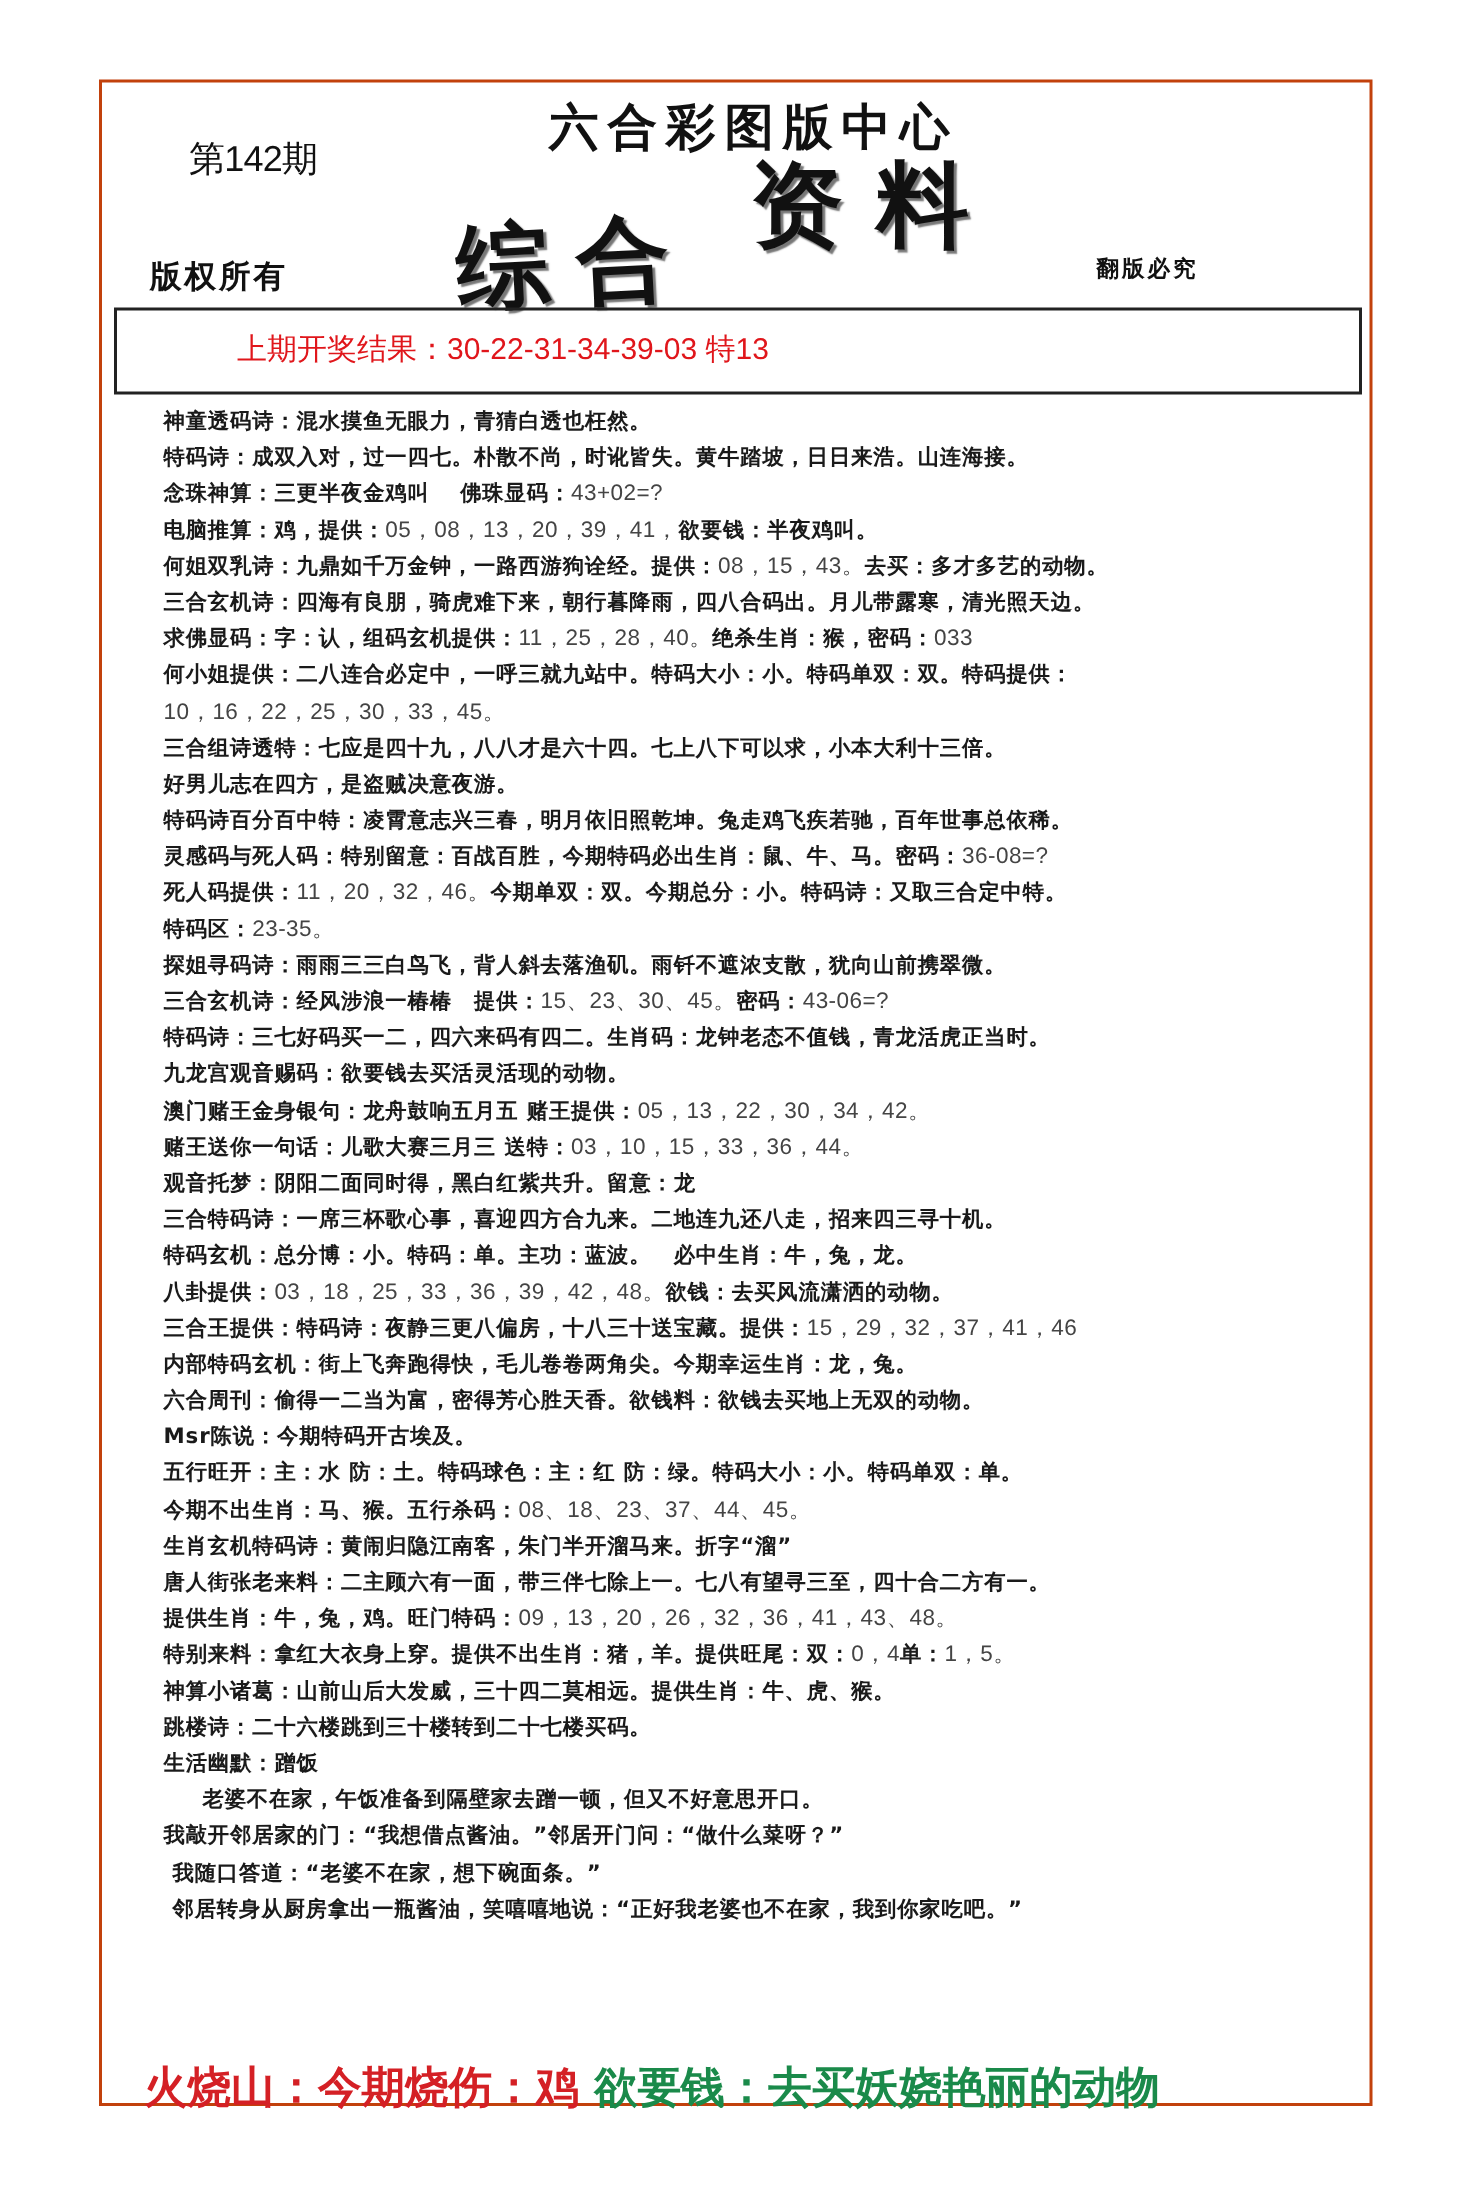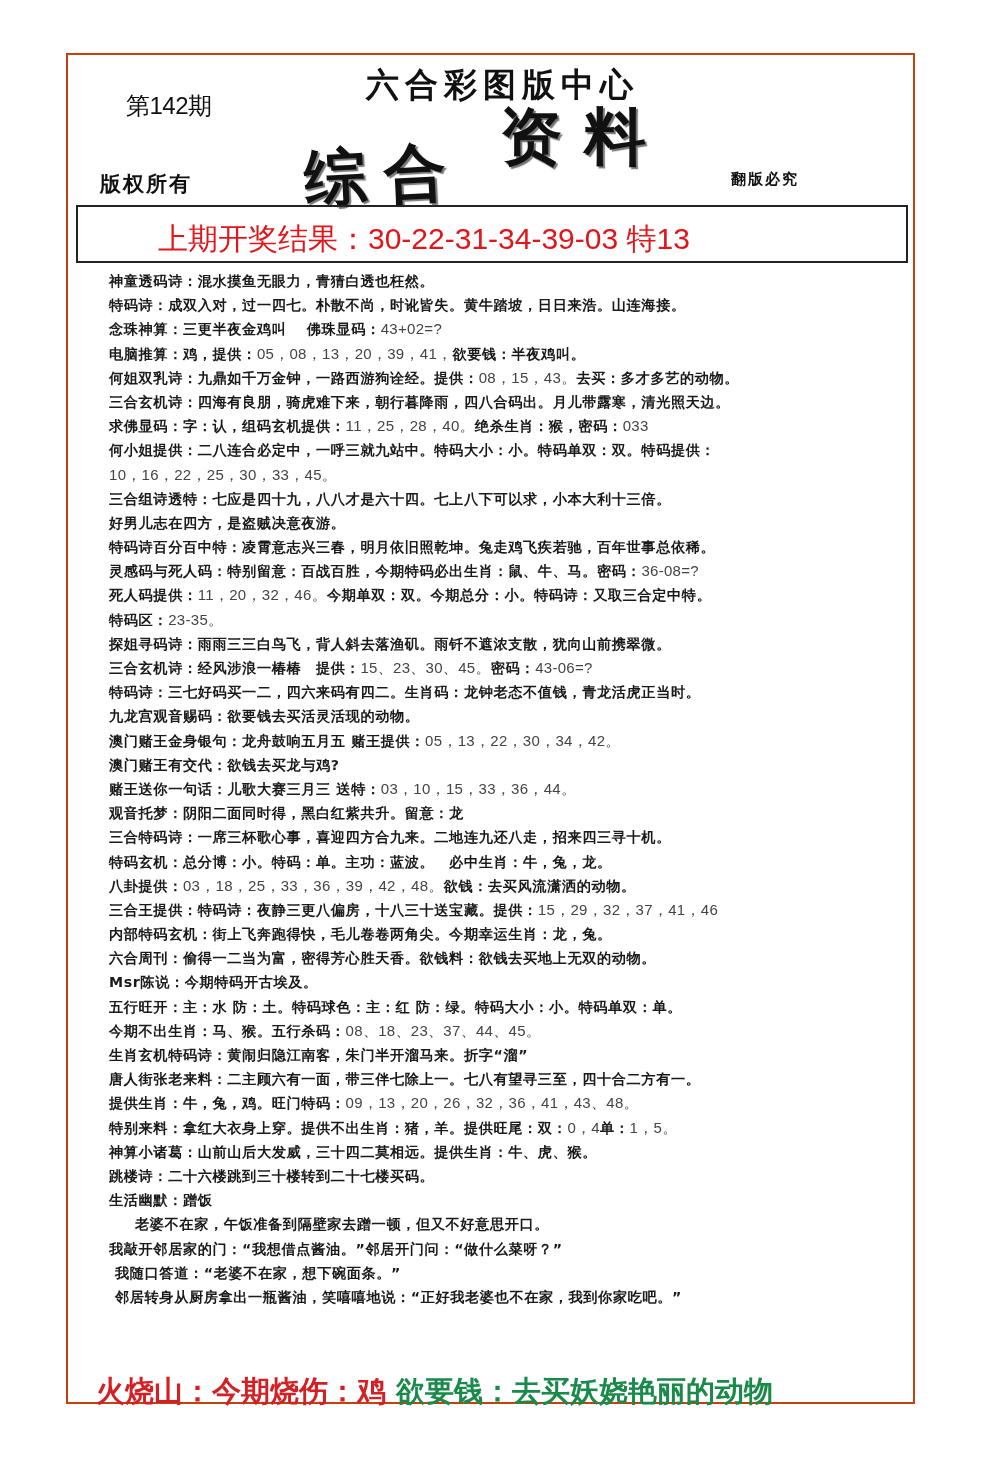--- a/index.html
+++ b/index.html
@@ -5,21 +5,21 @@
   html,body{margin:0;padding:0;background:#ffffff;}
   body{width:984px;height:1457px;position:relative;overflow:hidden;font-family:"DejaVu Sans","Liberation Sans",sans-serif;color:#111;}
   .frame{position:absolute;left:66px;top:53px;width:849px;height:1351px;border:2px solid #c2410c;box-sizing:border-box;background:#fff;}
   .issue{position:absolute;left:58px;top:35px;font-family:"Liberation Sans",sans-serif;font-size:24px;color:#111;letter-spacing:-0.5px;}
   .center-title{position:absolute;left:298px;top:8px;font-family:"DejaVu Serif",serif;font-size:33px;font-weight:bold;letter-spacing:6px;color:#111;}
   .big-title-1{position:absolute;left:236px;top:78px;font-family:"DejaVu Serif",serif;font-size:62px;font-weight:bold;color:#111;transform:rotate(-3deg);text-shadow:2px 2px 1px #777;letter-spacing:18px;}
   .big-title-2{position:absolute;left:432px;top:40px;font-family:"DejaVu Serif",serif;font-size:62px;font-weight:bold;color:#111;text-shadow:2px 2px 1px #777;letter-spacing:22px;}
   .copyright-left{position:absolute;left:32px;top:115px;font-family:"DejaVu Serif",serif;font-size:21px;font-weight:bold;letter-spacing:2px;color:#111;}
   .copyright-right{position:absolute;left:663px;top:115px;font-family:"DejaVu Serif",serif;font-size:15px;font-weight:bold;letter-spacing:2px;color:#111;}
   .result-box{position:absolute;left:8px;top:150px;width:832px;height:58px;border:2px solid #222;box-sizing:border-box;}
-  .result-text{position:absolute;left:80px;top:12px;font-family:"Liberation Sans",sans-serif;font-size:30px;color:#e0161b;white-space:nowrap;}
+  .result-text{position:absolute;left:80px;top:12px;font-family:"Liberation Sans",sans-serif;font-size:20px;color:#e0161b;white-space:nowrap;}
   .lines{position:absolute;left:9px;top:214px;width:836px;margin-left:32px;}
   .line{height:24.2px;line-height:24.2px;font-size:14.2px;font-weight:bold;color:#1a1a1a;white-space:nowrap;letter-spacing:0.6px;}
   .line .num{font-weight:normal;color:#444;font-family:"Liberation Sans",sans-serif;font-size:15px;letter-spacing:0.3px;}
   .line.indent{padding-left:26px;}
   .line.indent2{padding-left:6px;}
   .footer{position:absolute;left:28px;top:1317px;font-family:"DejaVu Serif",serif;font-size:29px;font-weight:bold;white-space:nowrap;}
   .footer .red{color:#d42025;}
   .footer .green{color:#1a8a4a;}
 </style>
 </head>
@@ -53,21 +53,20 @@
       <div class="line"><span>好男儿志在四方，是盗贼决意夜游。</span></div>
       <div class="line"><span>特码诗百分百中特：</span><span>凌霄意志兴三春，明月依旧照乾坤。兔走鸡飞疾若驰，百年世事总依稀。</span></div>
       <div class="line"><span>灵感码与死人码：</span><span>特别留意：百战百胜，今期特码必出生肖：鼠、牛、马。密码：</span><span class="num">36-08=?</span></div>
       <div class="line"><span>死人码提供：</span><span class="num">11，20，32，46。</span><span>今期单双：双。今期总分：小。特码诗：又取三合定中特。</span></div>
       <div class="line"><span>特码区：</span><span class="num">23-35。</span></div>
       <div class="line"><span>探姐寻码诗：</span><span>雨雨三三白鸟飞，背人斜去落渔矶。雨钎不遮浓支散，犹向山前携翠微。</span></div>
       <div class="line"><span>三合玄机诗：</span><span>经风涉浪一椿椿　提供：</span><span class="num">15、23、30、45。</span><span>密码：</span><span class="num">43-06=?</span></div>
       <div class="line"><span>特码诗：</span><span>三七好码买一二，四六来码有四二。生肖码：龙钟老态不值钱，青龙活虎正当时。</span></div>
       <div class="line"><span>九龙宫观音赐码：</span><span>欲要钱去买活灵活现的动物。</span></div>
       <div class="line"><span>澳门赌王金身银句：</span><span>龙舟鼓响五月五 赌王提供：</span><span class="num">05，13，22，30，34，42。</span></div>
-      <div class="line"><span>澳门赌王有交代：</span><span>欲钱去买龙与鸡?</span></div>
       <div class="line"><span>赌王送你一句话：</span><span>儿歌大赛三月三 送特：</span><span class="num">03，10，15，33，36，44。</span></div>
       <div class="line"><span>观音托梦：</span><span>阴阳二面同时得，黑白红紫共升。留意：龙</span></div>
       <div class="line"><span>三合特码诗：</span><span>一席三杯歌心事，喜迎四方合九来。二地连九还八走，招来四三寻十机。</span></div>
       <div class="line"><span>特码玄机：</span><span>总分博：小。特码：单。主功：蓝波。　必中生肖：牛，兔，龙。</span></div>
       <div class="line"><span>八卦提供：</span><span class="num">03，18，25，33，36，39，42，48。</span><span>欲钱：去买风流潇洒的动物。</span></div>
       <div class="line"><span>三合王提供：</span><span>特码诗：夜静三更八偏房，十八三十送宝藏。提供：</span><span class="num">15，29，32，37，41，46</span></div>
       <div class="line"><span>内部特码玄机：</span><span>街上飞奔跑得快，毛儿卷卷两角尖。今期幸运生肖：龙，兔。</span></div>
       <div class="line"><span>六合周刊：</span><span>偷得一二当为富，密得芳心胜天香。欲钱料：欲钱去买地上无双的动物。</span></div>
       <div class="line"><span>Msr陈说：</span><span>今期特码开古埃及。</span></div>
       <div class="line"><span>五行旺开：</span><span>主：水 防：土。特码球色：主：红 防：绿。特码大小：小。特码单双：单。</span></div>

